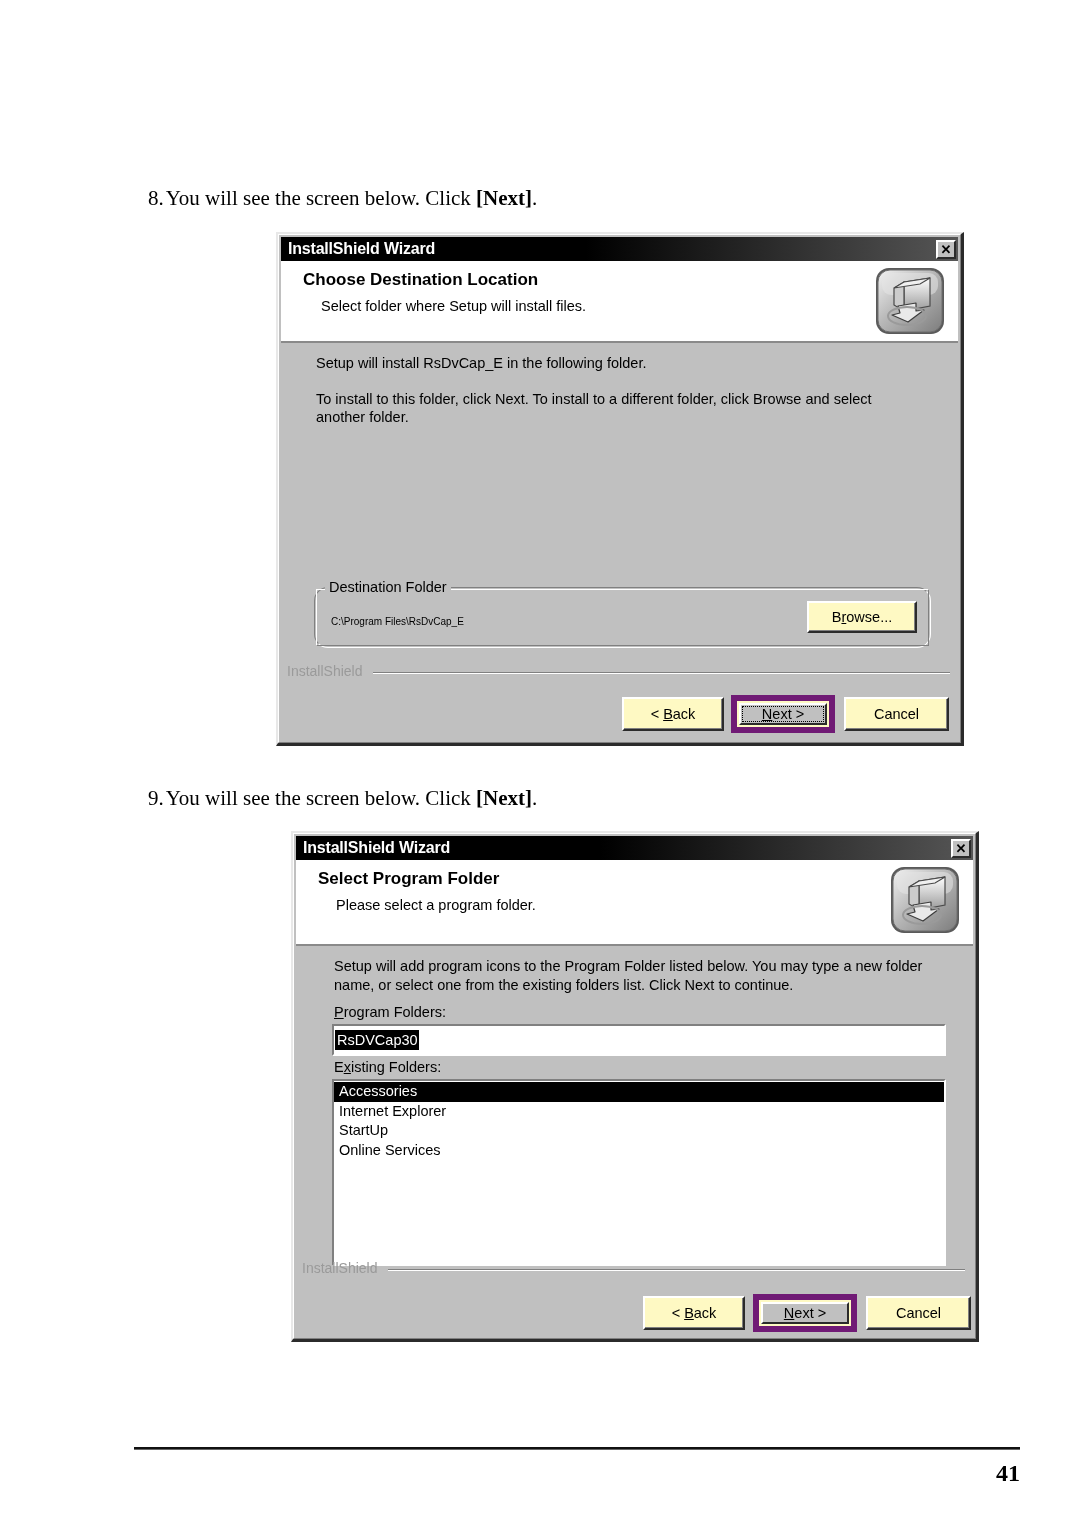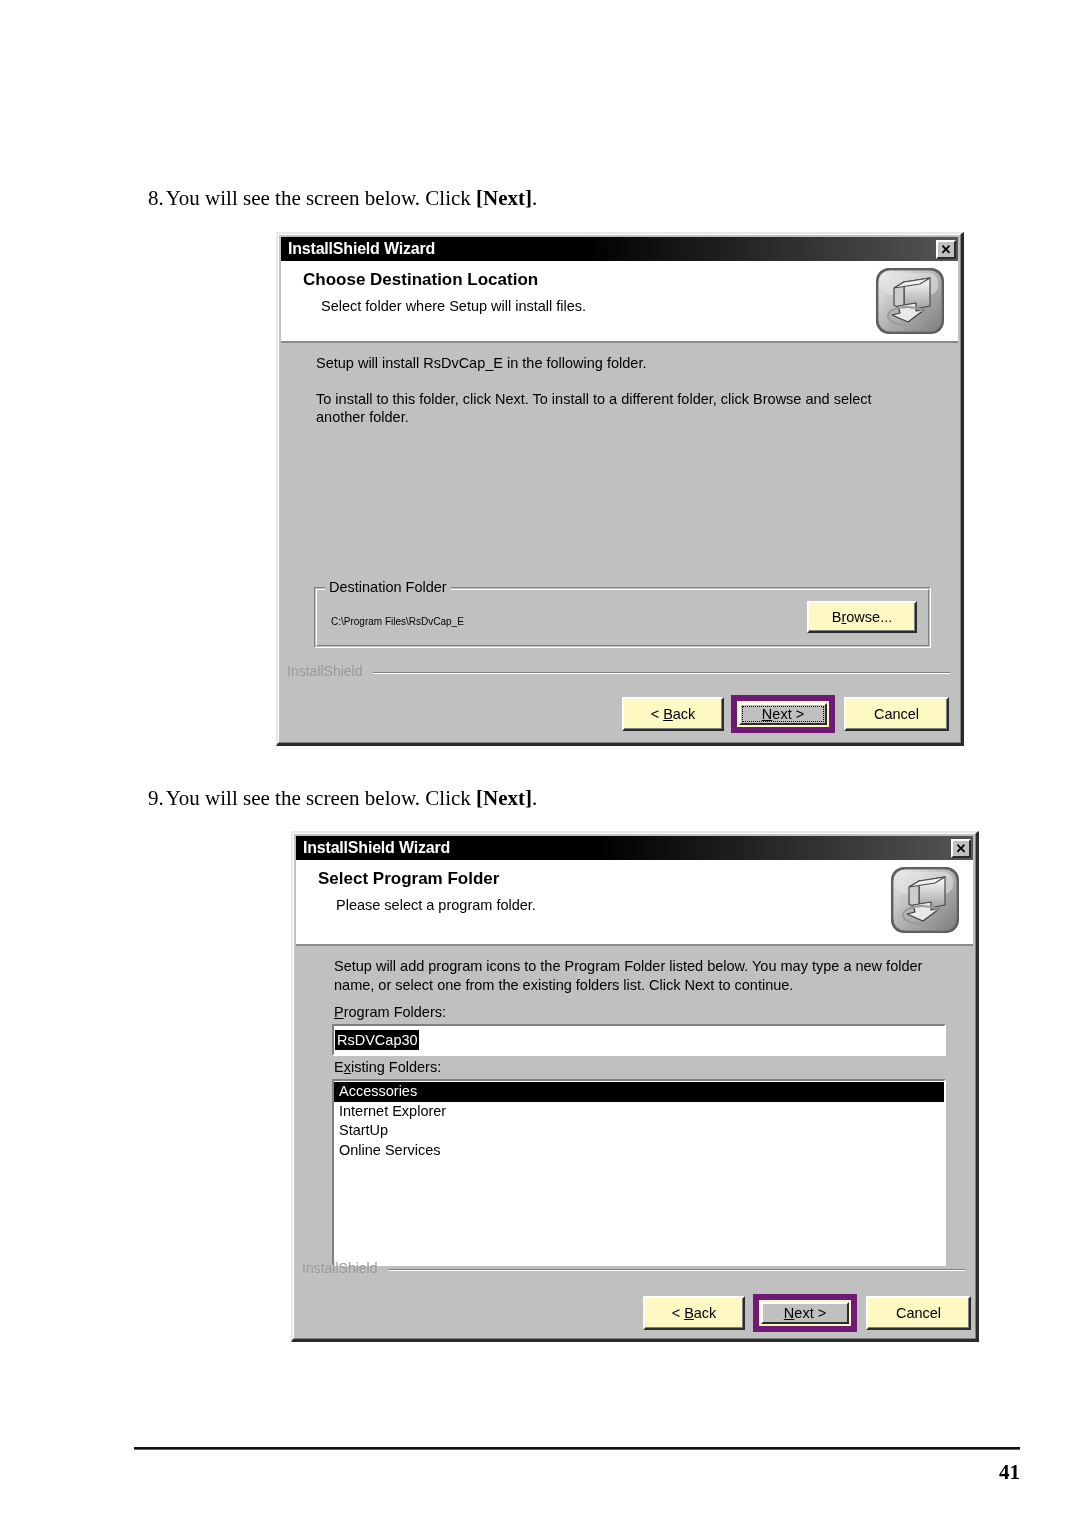--- a/index.html
+++ b/index.html
@@ -139,20 +139,21 @@
   }
 
   
   .groupbox {
     position: absolute;
     border-top: 1px solid #808080;
     border-left: 1px solid #808080;
     border-right: 1px solid #ffffff;
     border-bottom: 1px solid #ffffff;
     box-sizing: border-box;
+    border-radius: 14px;
   }
   .groupbox .gb-inner {
     position: absolute;
     inset: 1px;
     border-top: 1px solid #ffffff;
     border-left: 1px solid #ffffff;
     border-right: 1px solid #808080;
     border-bottom: 1px solid #808080;
     box-sizing: border-box;
   }
@@ -318,21 +319,21 @@
     top: 1447px;
     border-top: 2px solid #111;
     border-bottom: 1px solid #666;
   }
   .page-num {
     position: absolute;
     right: 60px;
     top: 1460px;
     font-family: "Liberation Serif", serif;
     font-weight: bold;
-    font-size: 21px;
+    font-size: 24px;
     color: #000;
   }
 </style>
 </head>
 <body>
 
 <div class="instruction" style="left:148px; top:186px;">
   <span class="num">8.</span><span>You will see the screen below. Click </span><b>[Next]</b><span>.</span>
 </div>
 

